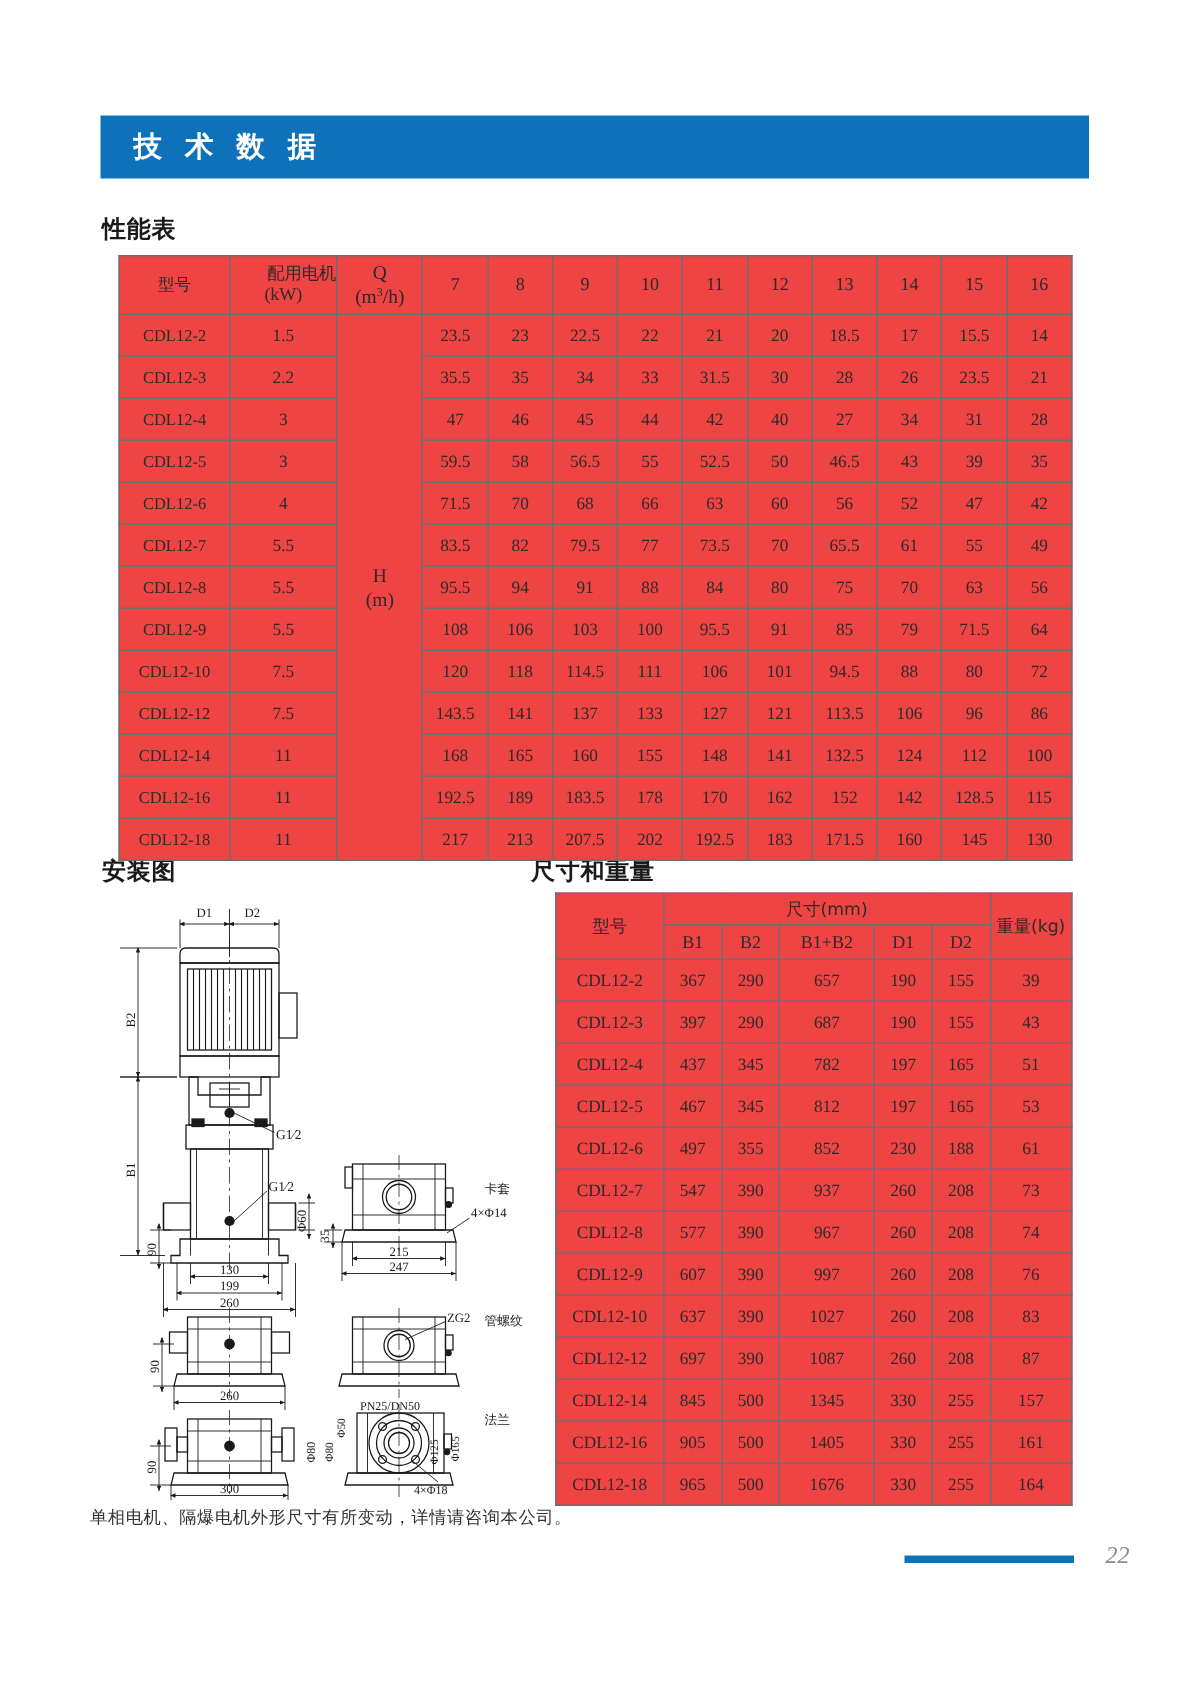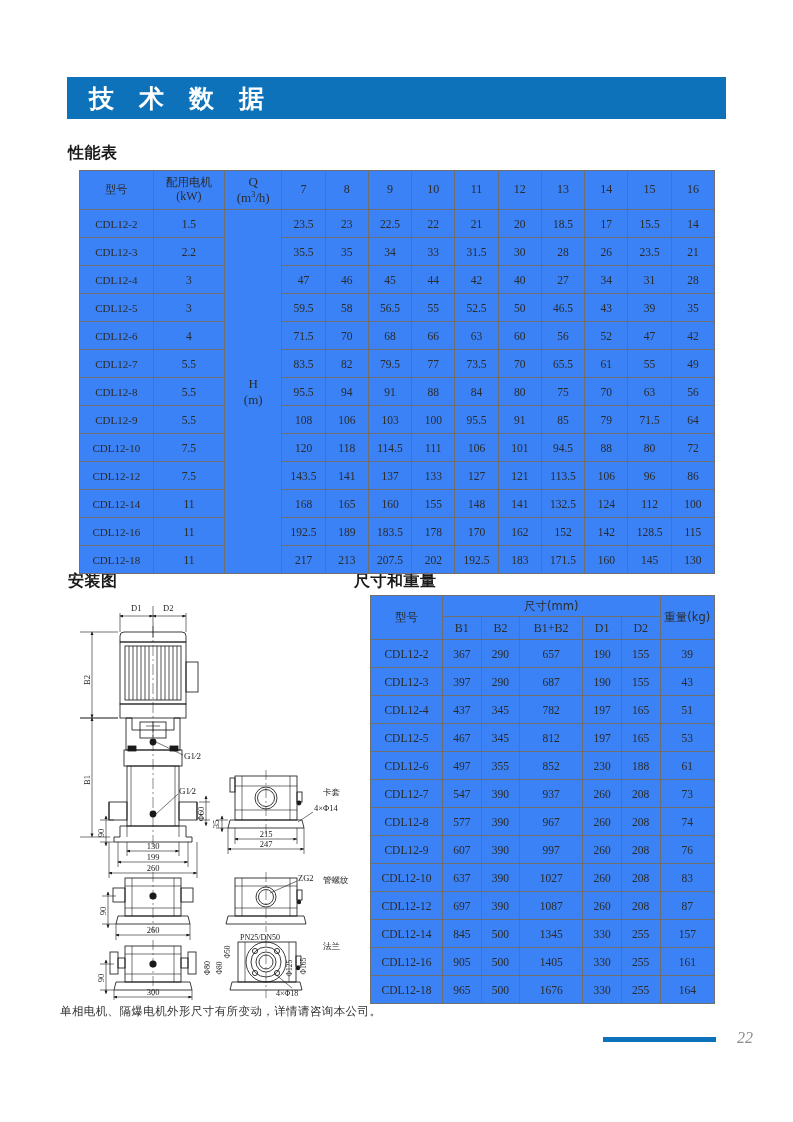--- a/index.html
+++ b/index.html
@@ -24,24 +24,24 @@
     width: 659px;
     height: 42px;
     background: #0d72b9;
   }
   .banner-title {
     position: absolute;
     left: 22px;
     top: 50%;
     transform: translateY(-50%);
     color: #ffffff;
-    font-size: 25px;
+    font-size: 19px;
     font-weight: bold;
     letter-spacing: 5px;
-    font-family: Liberation Mono, monospace;
+    font-family: Liberation Sans, sans-serif;
     white-space: nowrap;
   }
 
   
   .sec-heading {
     position: absolute;
     font-size: 16px;
     font-weight: bold;
     font-family: "DejaVu Sans", sans-serif;
     color: #1a1a1a;
@@ -50,21 +50,21 @@
   }
   #heading-perf { left: 68px; top: 143px; }
   #heading-install { left: 68px; top: 571px; }
   #heading-dim { left: 354px; top: 571px; }
 
   
   table.doc {
     border-collapse: collapse;
     font-family: "Liberation Serif", "DejaVu Serif", serif;
     color: #2b2b2b;
-    background: #3b82f6;
+    background: #ef4444;
   }
   table.doc td, table.doc th {
     border: 1px solid #6f6f6f;
     text-align: center;
     vertical-align: middle;
     font-weight: normal;
     padding: 0;
   }
 
   
@@ -73,21 +73,21 @@
     left: 79px;
     top: 170px;
     width: 636px;
   }
   #perf-table td, #perf-table th { height: 27px; font-size: 11.5px; }
   #perf-table .hdr { height: 38px; font-size: 12px; line-height: 1.15; }
   #perf-table .c-model { width: 74px; font-size: 11px; }
   #perf-table .c-motor { width: 72px; }
   #perf-table .c-q { width: 57px; }
   #perf-table .c-val { width: 43px; }
-  .hdr-cn { font-family: "DejaVu Sans", sans-serif; font-size: 11.5px; }
+  .hdr-cn { font-family: "DejaVu Sans", sans-serif; font-size: 11.5px; text-align: right; }
   .q-label { font-size: 13px; line-height: 1.2; }
   sup.sm { font-size: 8px; vertical-align: super; }
 
   
   #dim-table {
     position: absolute;
     left: 370px;
     top: 595px;
     width: 345px;
   }

